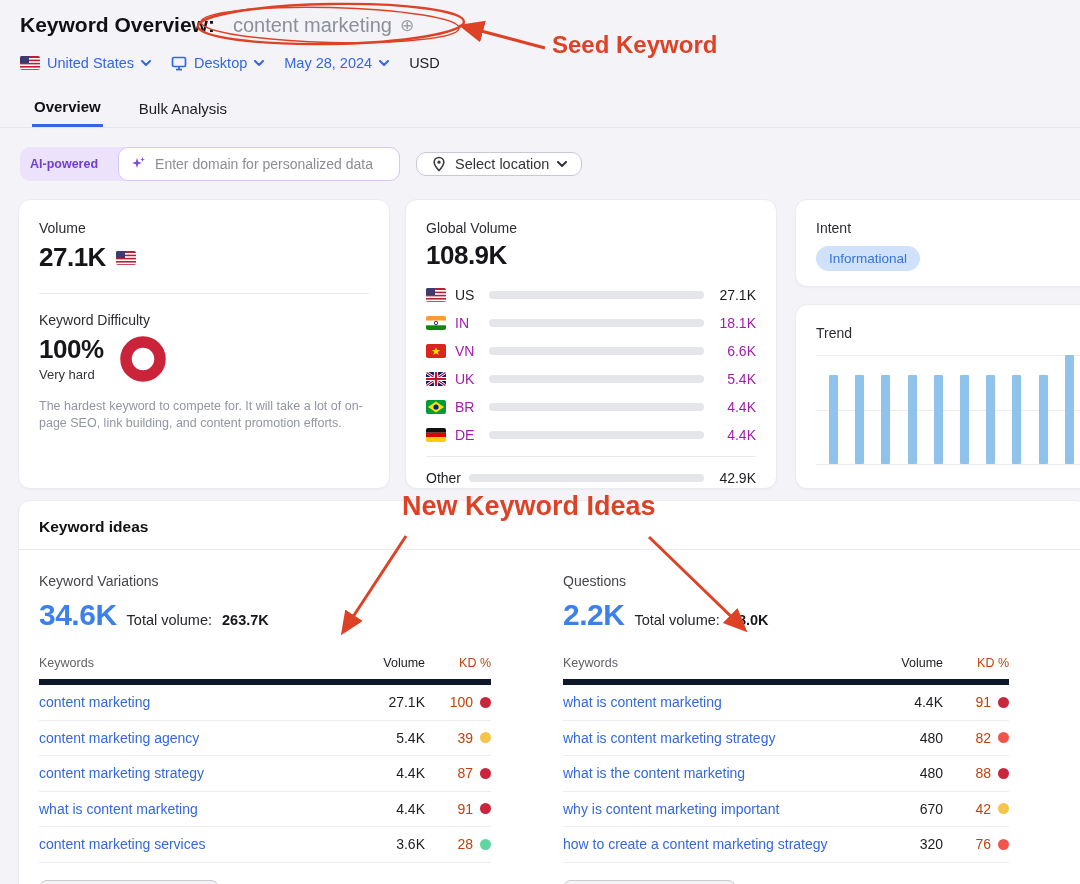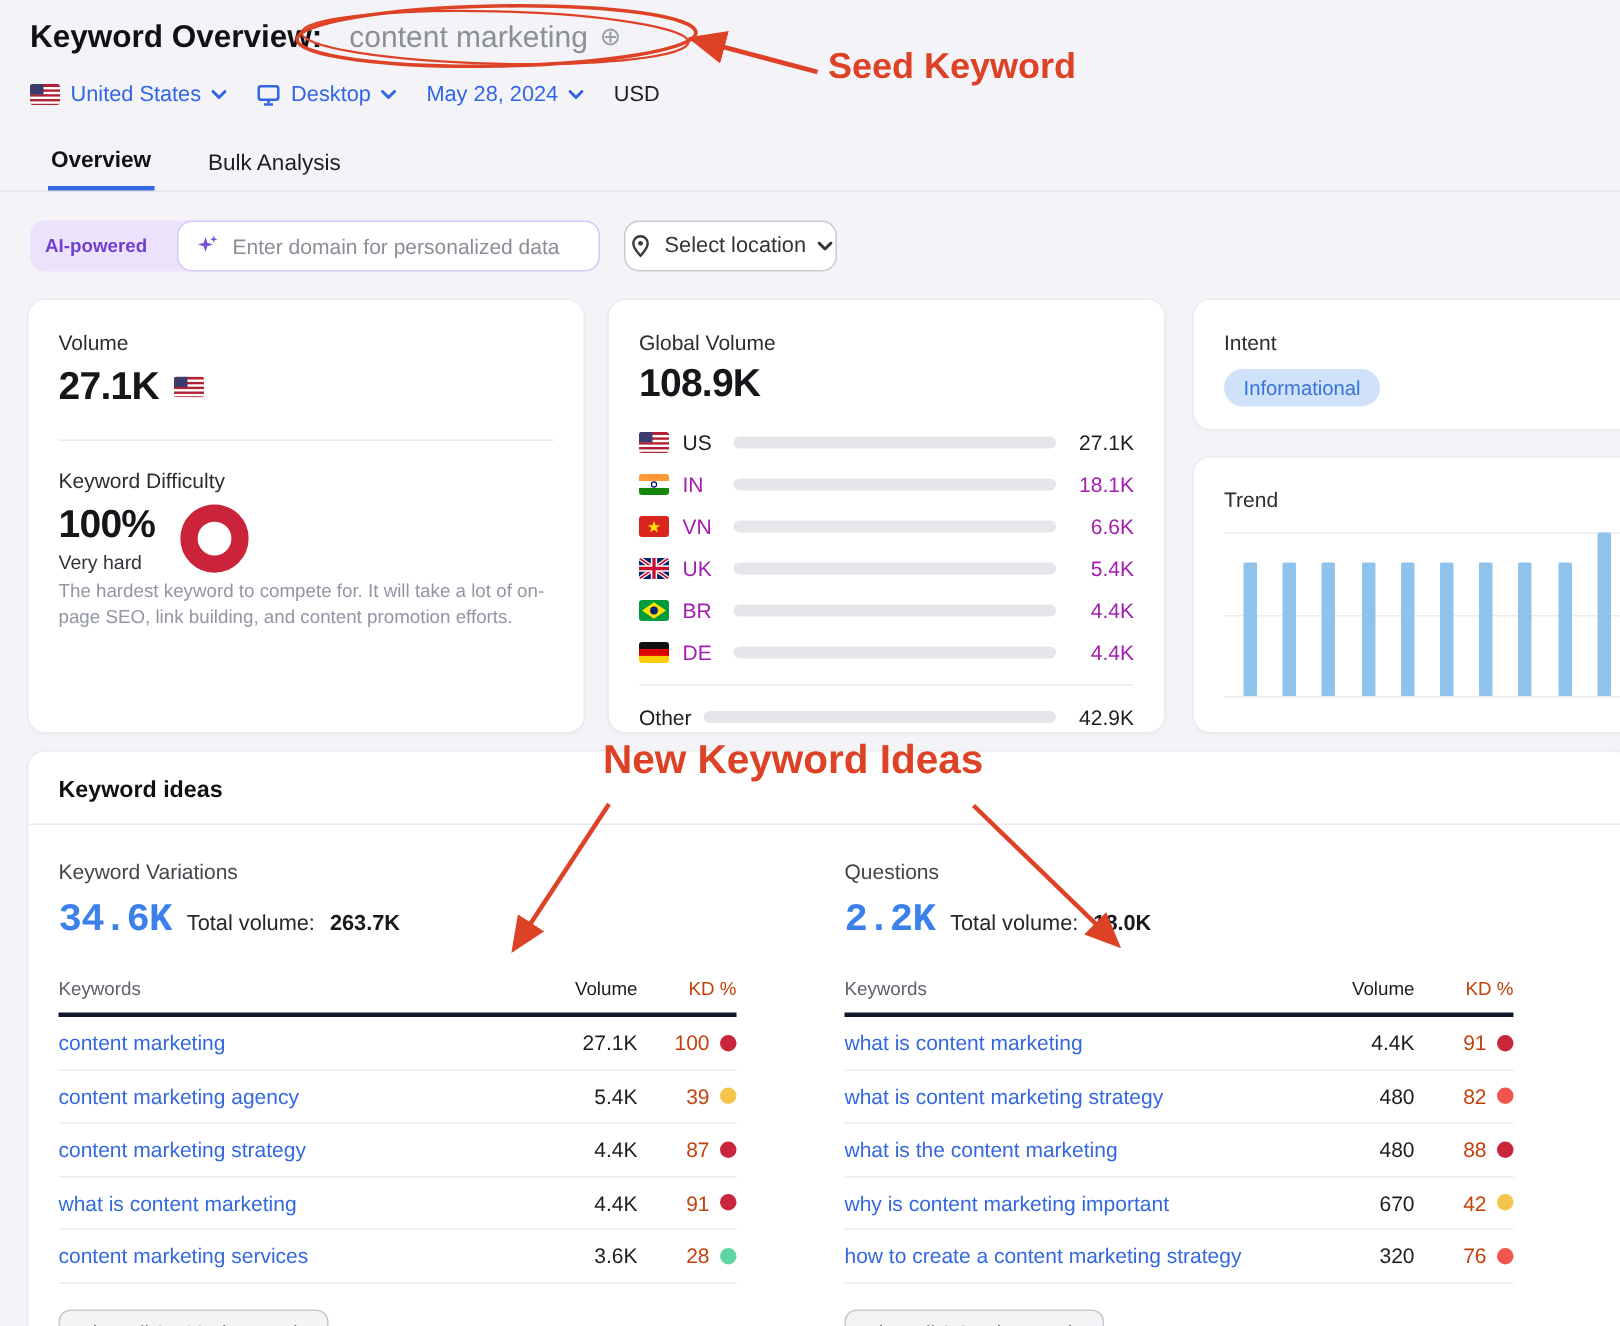--- a/index.html
+++ b/index.html
@@ -23,35 +23,35 @@
   .tabs { margin-top:18px; display:flex; gap:34px; border-bottom:1px solid #e3e3e8; padding-left:32px; margin-left:-20px; width:1080px; font-size:15px; }
   .tab { padding:6px 2px 9px; cursor:pointer; color:#1d1d22; background:none; border:none; font:inherit; }
   .tab.active { font-weight:bold; color:#111114; border-bottom:3px solid #3266e3; }
   
   .toolbar { display:flex; align-items:center; margin:18px 0 0 20px; height:36px; }
   .ai-wrap { display:inline-flex; align-items:center; background:#ece2fc; border-radius:10px; padding-left:10px; height:34px; }
   .ai-badge { font-size:12.5px; font-weight:bold; color:#6f3fd4; padding-right:20px; }
   .domain-box { display:flex; align-items:center; gap:8px; background:#fff; border:1px solid #d8c7f8; border-radius:10px; height:34px; padding:0 12px; }
   .domain-box input { border:none; outline:none; font-size:14px; width:232px; color:#33333a; background:transparent; }
   .domain-box input::placeholder { color:#8c8c96; }
-  .loc-btn { display:flex; align-items:center; gap:8px; margin-left:16px; height:34px; background:#fff; border:1px solid #c9c9d1; border-radius:10px; padding:0 2px; font-size:14.5px; color:#33333a; cursor:pointer; }
+  .loc-btn { display:flex; align-items:center; gap:8px; margin-left:16px; height:24px; background:#fff; border:1px solid #c9c9d1; border-radius:10px; padding:0 14px; font-size:14.5px; color:#33333a; cursor:pointer; }
   
   .cards { position:relative; height:290px; margin-top:17px; }
   .card { position:absolute; background:#fff; border:1px solid #ebebf0; border-radius:12px; box-shadow:0 1px 2px rgba(20,20,40,.04); padding:20px; }
   .card-label { font-size:14px; color:#2c2c31; }
   .big-val { font-size:26px; font-weight:bold; color:#16161a; letter-spacing:-.5px; }
   #card-volume { left:18px; top:0; width:372px; height:290px; }
   #card-global { left:405px; top:0; width:372px; height:290px; }
   #card-intent { left:795px; top:0; width:303px; height:88px; }
   #card-trend  { left:795px; top:105px; width:303px; height:185px; }
   .vol-row { display:flex; align-items:center; gap:10px; margin-top:6px; }
   .vol-divider { border:none; border-top:1px solid #e9e9ee; margin:20px 0 18px; }
   .kd-row { display:flex; align-items:flex-start; gap:16px; margin-top:6px; }
   .kd-sub { font-size:13px; color:#33333a; margin-top:2px; }
-  .kd-desc { font-size:12.5px; color:#9296a3; line-height:1.38; margin-top:4px; }
+  .kd-desc { font-size:12.5px; color:#9296a3; line-height:1.38; margin-top:16px; }
   .donut { margin-top:2px; }
   .geo-rows { margin-top:10px; }
   .geo-row { display:flex; align-items:center; height:28px; font-size:14px; }
   .geo-code { width:34px; margin-left:9px; color:#1d1d22; }
   .geo-row.linked .geo-code, .geo-row.linked .geo-val { color:#a21caf; }
   .geo-track { flex:1; height:8px; background:#e4e6ea; border-radius:4px; overflow:hidden; }
   .geo-fill { height:100%; border-radius:4px; }
   .geo-val { width:52px; text-align:right; color:#1d1d22; }
   .geo-div { border:none; border-top:1px solid #e9e9ee; margin:7px 0; }
   .geo-other .geo-code { width:43px; margin-left:0; }
@@ -61,25 +61,25 @@
   .trend-bar { position:absolute; bottom:0; width:9px; background:#8fc3ec; border-radius:1px; }
   
   .ideas { position:relative; margin:11px 0 0 18px; width:1070px; height:440px; background:#fff; border:1px solid #ebebf0; border-radius:12px; box-shadow:0 1px 2px rgba(20,20,40,.04); }
   .ideas-title { font-size:15.5px; font-weight:bold; color:#111114; padding:17px 20px 13px; }
   .ideas-div { border:none; border-top:1px solid #e9e9ee; }
   .ideas-cols { display:flex; padding:0 20px; }
   .idea-col { width:452px; }
   .idea-col + .idea-col { margin-left:72px; width:446px; }
   .col-sub { font-size:14px; color:#45454c; margin-top:23px; }
   .col-totals { display:flex; align-items:baseline; gap:10px; margin-top:9px; }
-  .col-big { font-size:26px; font-weight:bold; color:#3c80ec; letter-spacing:-.5px;font-family:Liberation Mono, monospace; }
+  .col-big { font-size:30px; font-weight:bold; color:#3c80ec; letter-spacing:-.5px; }
   .tv-label { font-size:14.5px; color:#26262b; }
   .tv-val { font-size:14.5px; font-weight:bold; color:#17171c; }
   .kw-table { margin-top:24px; }
-  .kw-head { display:flex; align-items:center; font-size:12.5px; color:#60606a; padding-bottom:9px; border-bottom:3px solid #0f172a; }
+  .kw-head { display:flex; align-items:center; font-size:12.5px; color:#60606a; padding-bottom:9px; border-bottom:6px solid #0f172a; }
   .kw-row { display:flex; align-items:center; height:35.5px; font-size:14px; border-bottom:1px solid #ececf1; }
   .c-kw { flex:1; }
   .c-vol { width:62px; text-align:right; color:#1c1c21; }
   .c-kd { width:66px; display:flex; justify-content:flex-end; align-items:center; gap:7px; color:#c2410c; }
   .kw-link { color:#3468df; text-decoration:none; cursor:pointer; }
   .kd-dot { width:11px; height:11px; border-radius:50%; flex:none; }
   .view-all { margin-top:17px; background:#f4f4f6; border:1px solid #c9c9cf; border-radius:8px; padding:7px 13px; font-size:13.5px; color:#454550; cursor:pointer; font-family:inherit; }
   
   .anno-svg { position:absolute; left:0; top:0; pointer-events:none; z-index:50; }
   .anno-text { position:absolute; color:#de4226; font-weight:bold; z-index:51; pointer-events:none; }

